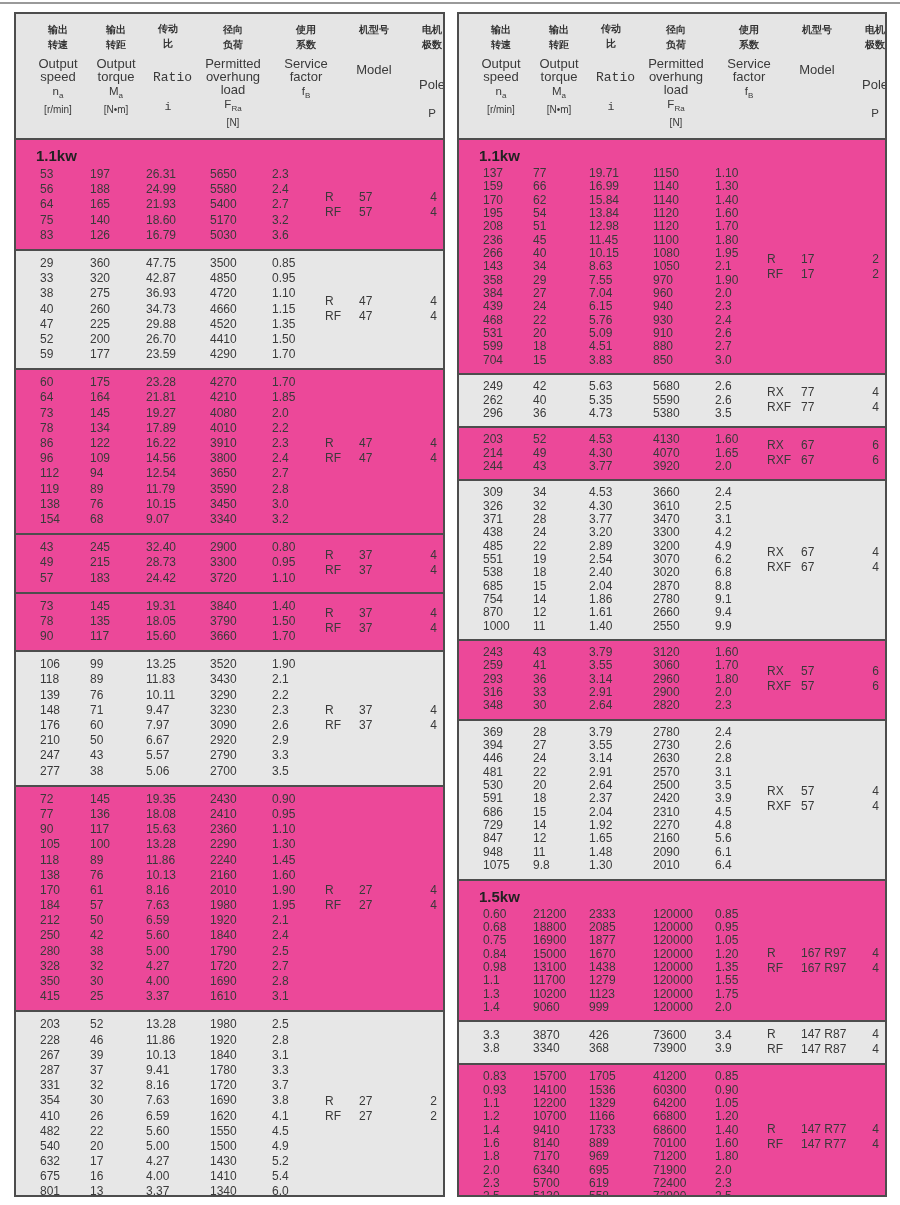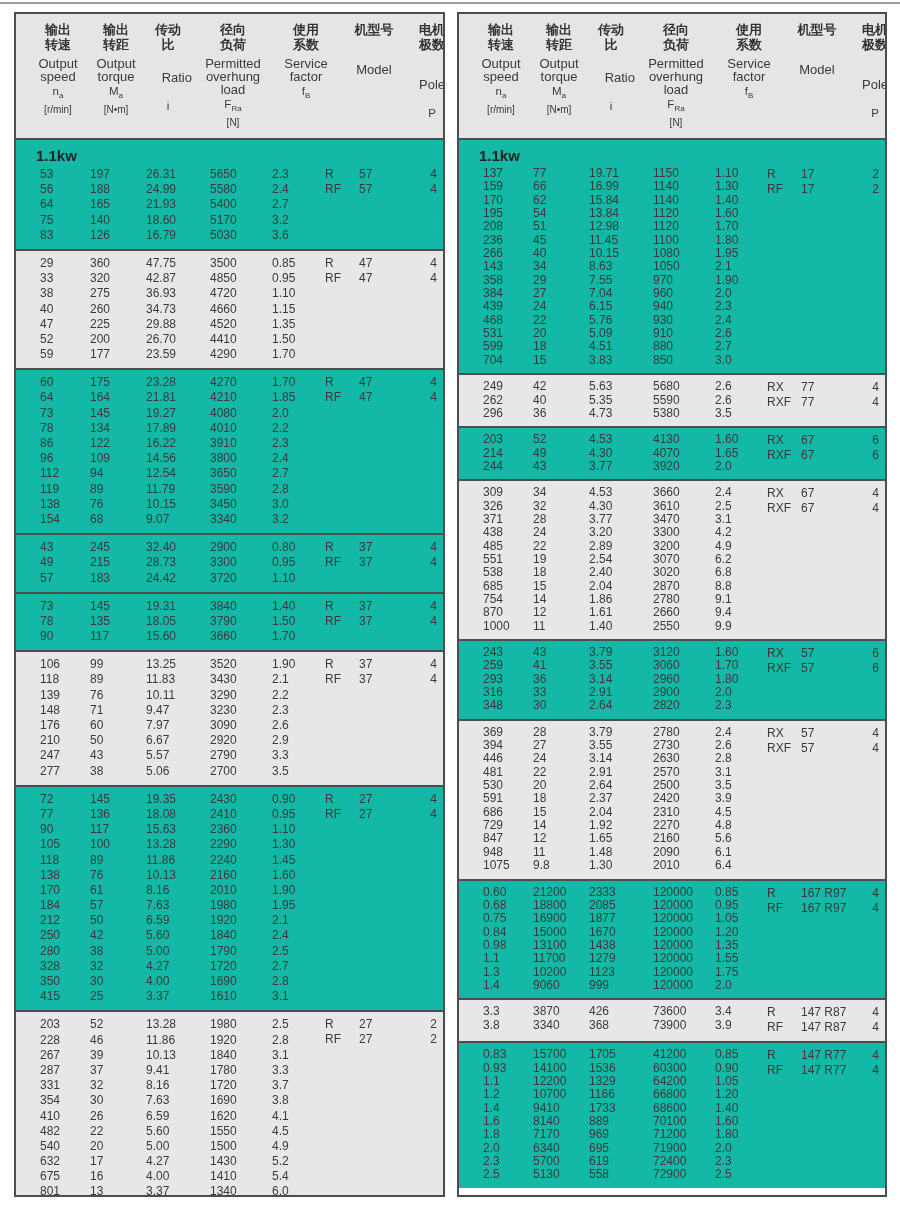--- a/index.html
+++ b/index.html
@@ -19,39 +19,39 @@
   }
   .panel-left  { left:14px;  width:431px; }
   .panel-right { left:457px; width:430px; }
 
   
   .panel-header {
     height:126px; background:#e5e5e5; border-bottom:2px solid #4d4d4d;
     display:flex; padding:8px 4px 0 12px;
   }
   .hc { text-align:center; flex:0 0 auto; }
-  .hc0 { width:60px; } .hc1 { width:56px; } .hc2 { width:48px; }
+  .hc0 { width:60px; } .hc1 { width:56px; } .hc2 { width:48px;font-family:Liberation Mono, monospace; }
   .hc3 { width:82px; } .hc4 { width:64px; } .hc5 { width:72px;text-align:center; }
   .hc6 { width:44px; }
-  .hc .cn { font-weight:bold; font-size:13px; line-height:15px; white-space:pre-line; color:#333; }
+  .hc .cn { font-weight:bold; font-size:10px; line-height:15px; white-space:pre-line; color:#333; }
   .hc .en { font-size:13px; line-height:13px; white-space:pre-line; margin-top:5px; }
   .hc .sym { font-size:11.5px; line-height:13px; margin-top:2px; }
   .hc .sub { font-size:8px; vertical-align:sub; }
   .hc .unit { font-size:10px; line-height:13px; margin-top:1px; }
   .hc .gap-md { margin-top:19px;text-align:right; }
   .hc .gap-lg { margin-top:26px; }
   .hc .gap-sym { margin-top:16px; }
 
   
   .sections { display:flex; flex-direction:column; }
-  .section { background:#14b8a6; padding:5px 0 6px 0; }
+  .section { background:#ec4899; padding:5px 0 6px 0; }
   .section.shaded { background:#e7e7e7; }
   .section + .section { border-top:2px solid #4d4d4d; }
   .power-label { font-weight:bold; font-size:15px; padding:2px 0 3px 20px; color:#222; }
-  .section-body { display:flex; align-items:flex-start; }
+  .section-body { display:flex; align-items:center; }
   .rows { padding-left:24px; }
   .row { display:flex; }
   .panel-left  .row { height:15.2px; }
   .panel-right .row { height:13.35px; }
   .cell { font-size:12px; line-height:inherit; display:block; }
   .panel-left  .cell { line-height:15.2px; }
   .panel-right .cell { line-height:13.35px; }
   .c0 { width:50px; } .c1 { width:56px; } .c2 { width:64px; }
   .c3 { width:62px; } .c4 { width:52px; }
   .models {
@@ -1191,20 +1191,21 @@
             </div>
             <div class="model-line">
               <span class="m-series">RXF</span>
               <span class="m-size">57</span>
               <span class="m-pole">4</span>
             </div>
           </div>
         </div>
       </div>
       <div class="section">
+        <div class="power-label">1.5kw</div>
         <div class="section-body">
           <div class="rows">
             <div class="row">
               <span class="cell c0">0.60</span>
               <span class="cell c1">21200</span>
               <span class="cell c2">2333</span>
               <span class="cell c3">120000</span>
               <span class="cell c4">0.85</span>
             </div>
             <div class="row">

